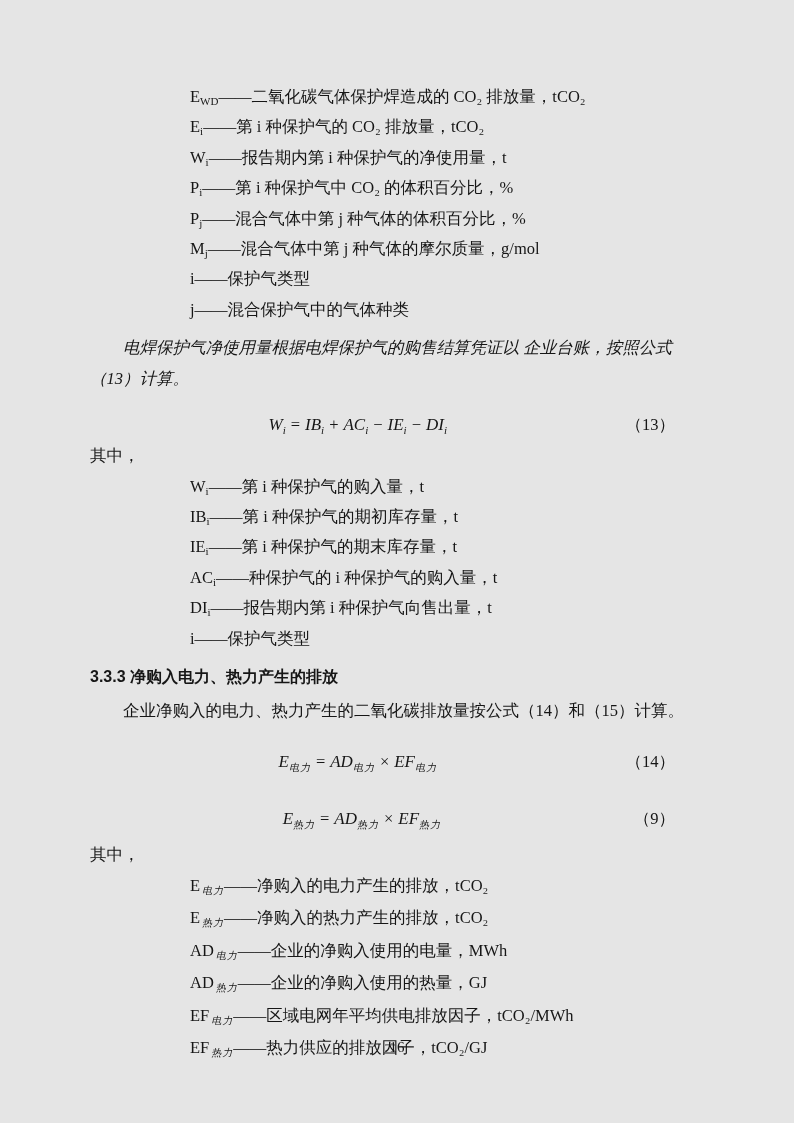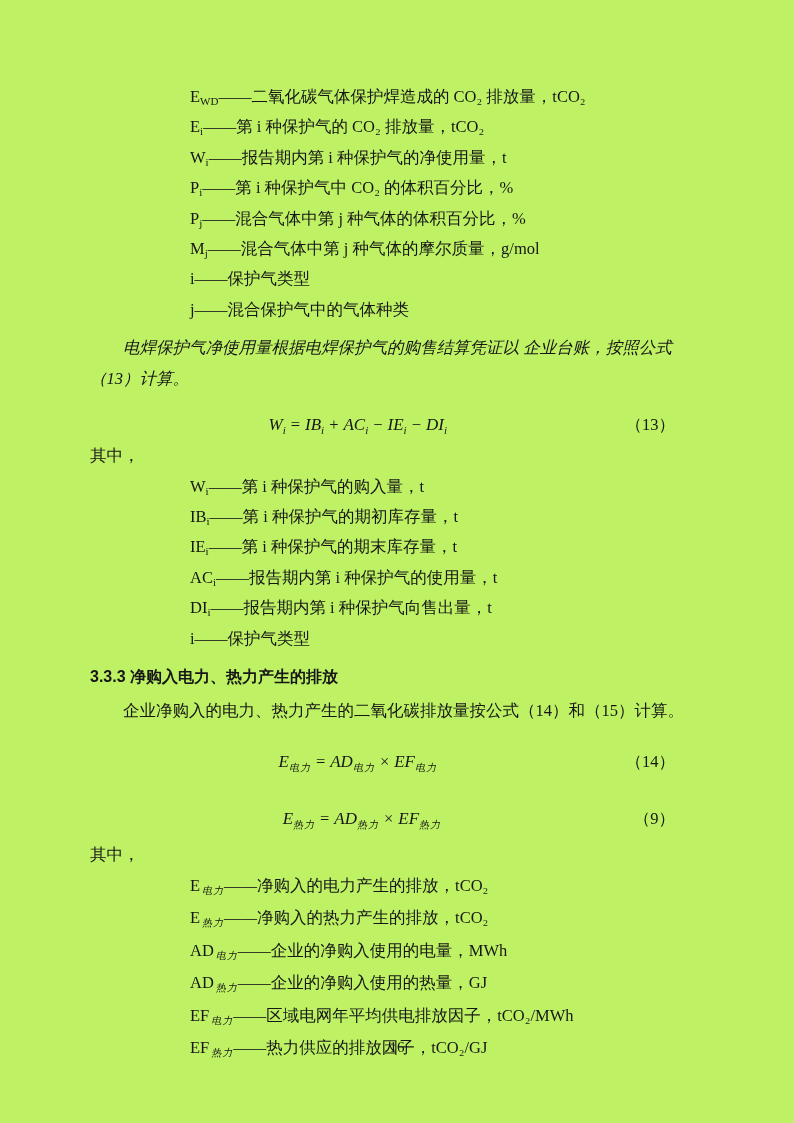--- a/index.html
+++ b/index.html
@@ -1,20 +1,20 @@
 <!DOCTYPE html>
 <html><head>
 <meta charset="utf-8">
 <style>
   html, body { margin: 0; padding: 0; background: #ffffff; }
   .page {
     position: relative;
     width: 794px;
     height: 1123px;
-    background: #bef264;
+    background: #e5e5e5;
     color: #161616;
     font-family: "Liberation Serif", "DejaVu Serif", serif;
     font-size: 16.5px;
     overflow: hidden;
   }
   .content {
     position: absolute;
     top: 82px;
     left: 90px;
     width: 613px;
@@ -107,21 +107,21 @@
       <span class="formula"><span class="fv">W</span><sub class="fsub">i</sub><span class="op">=</span><span class="fv">IB</span><sub class="fsub">i</sub><span class="op">+</span><span class="fv">AC</span><sub class="fsub">i</sub><span class="op">−</span><span class="fv">IE</span><sub class="fsub">i</sub><span class="op">−</span><span class="fv">DI</span><sub class="fsub">i</sub></span>
       <span class="fnum">（13）</span>
     </div>
 
     <p class="where">其中，</p>
 
     <div class="defs2">
       <p class="def"><span class="sym">W</span><sub class="lsub">i</sub><span>——第 i 种保护气的购入量，t</span></p>
       <p class="def"><span class="sym">IB</span><sub class="lsub">i</sub><span>——第 i 种保护气的期初库存量，t</span></p>
       <p class="def"><span class="sym">IE</span><sub class="lsub">i</sub><span>——第 i 种保护气的期末库存量，t</span></p>
-      <p class="def"><span class="sym">AC</span><sub class="lsub">i</sub><span>——报告期内第 i 种保护气的使用量，t</span></p>
+      <p class="def"><span class="sym">AC</span><sub class="lsub">i</sub><span>——种保护气的 i 种保护气的购入量，t</span></p>
       <p class="def"><span class="sym">DI</span><sub class="lsub">i</sub><span>——报告期内第 i 种保护气向售出量，t</span></p>
       <p class="def"><span class="sym">i</span><sub class="lsub"></sub><span>——保护气类型</span></p>
     </div>
 
     <h3 class="heading">3.3.3 净购入电力、热力产生的排放</h3>
 
     <div class="para2"><span class="indent">企业净购入的电力、热力产生的二氧化碳排放量按公式（14）和（15）计算。</span></div>
 
     <div class="formula-row tall">
       <span class="formula"><span class="fv">E</span><sub class="fsub cn">电力</sub><span class="op">=</span><span class="fv">AD</span><sub class="fsub cn">电力</sub><span class="op">×</span><span class="fv">EF</span><sub class="fsub cn">电力</sub></span>

